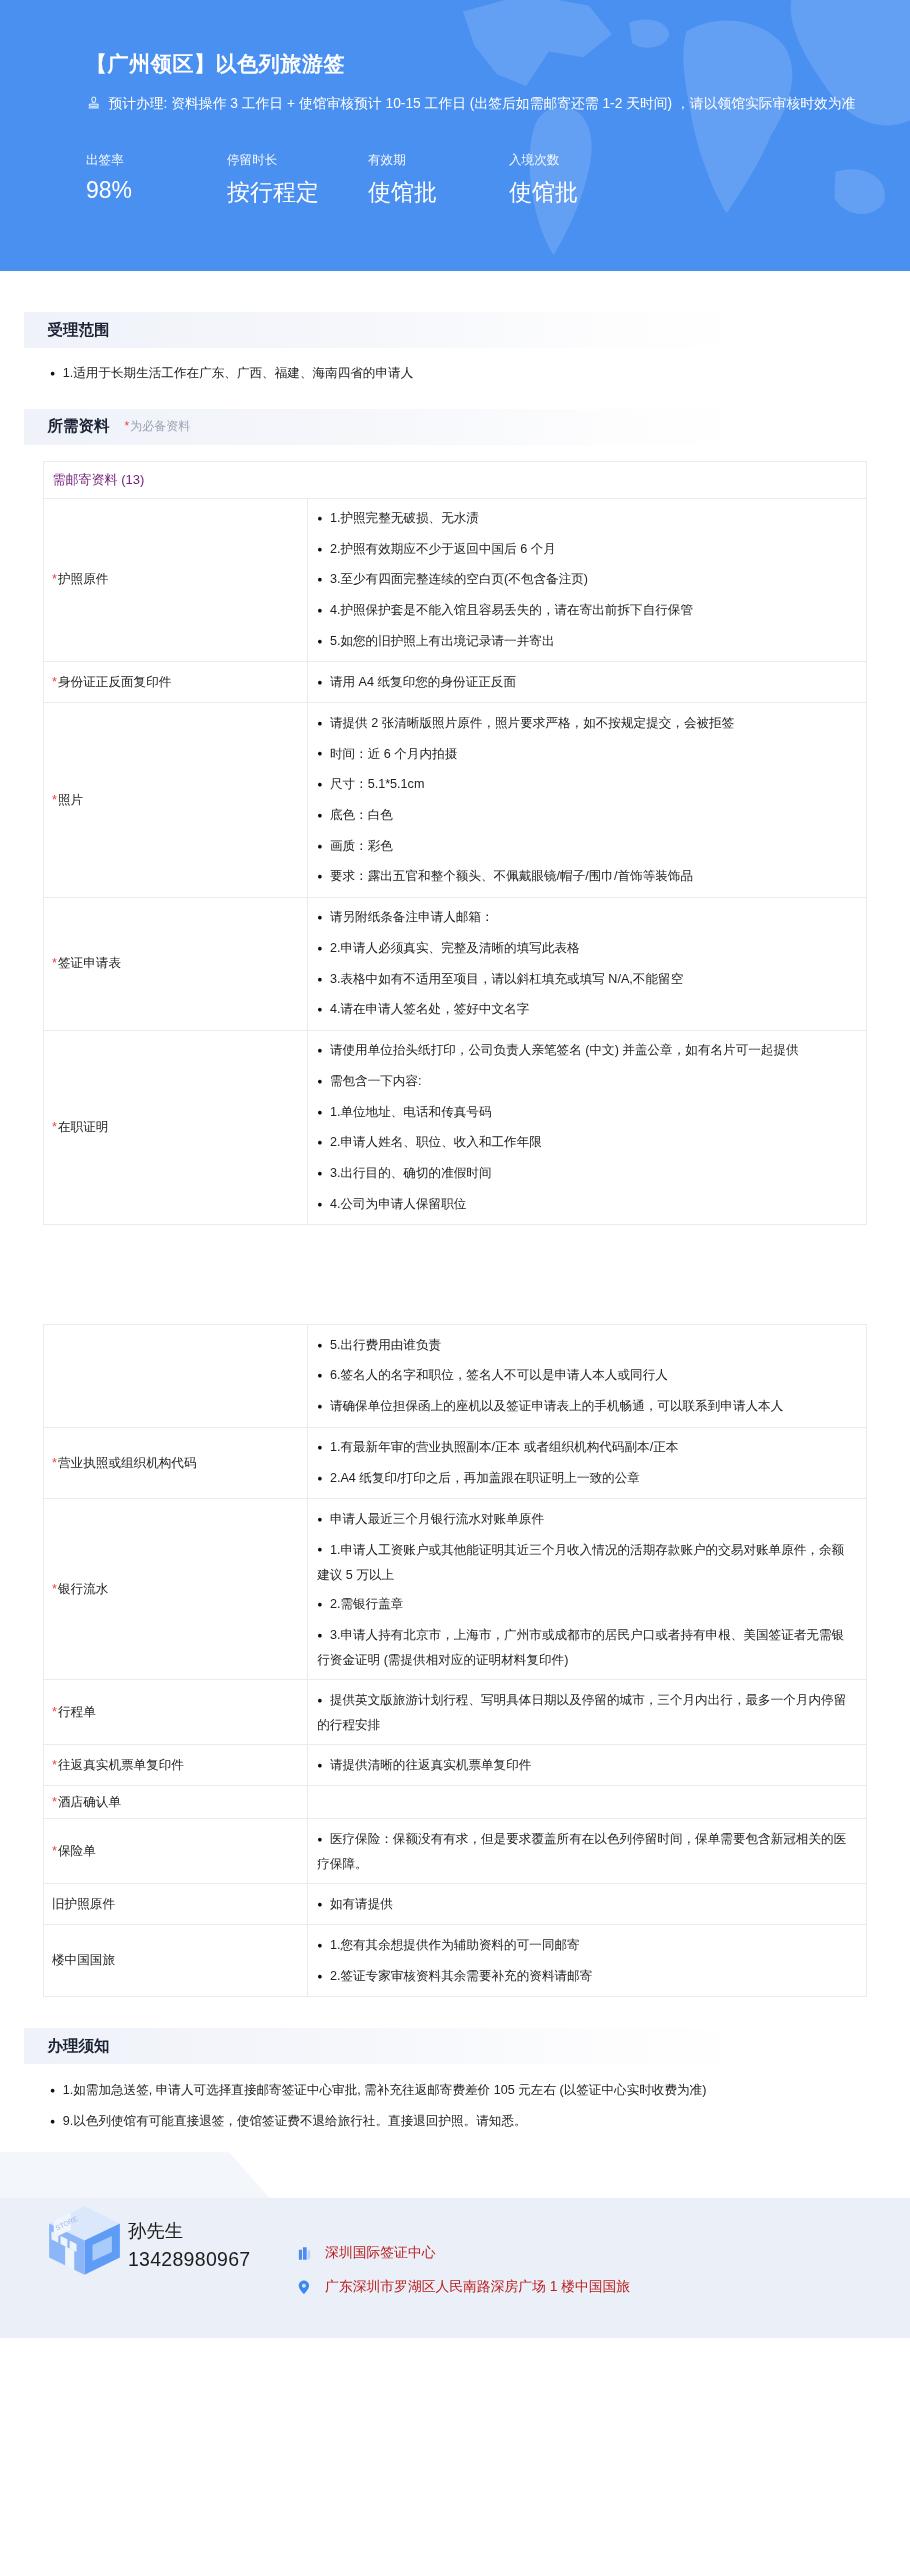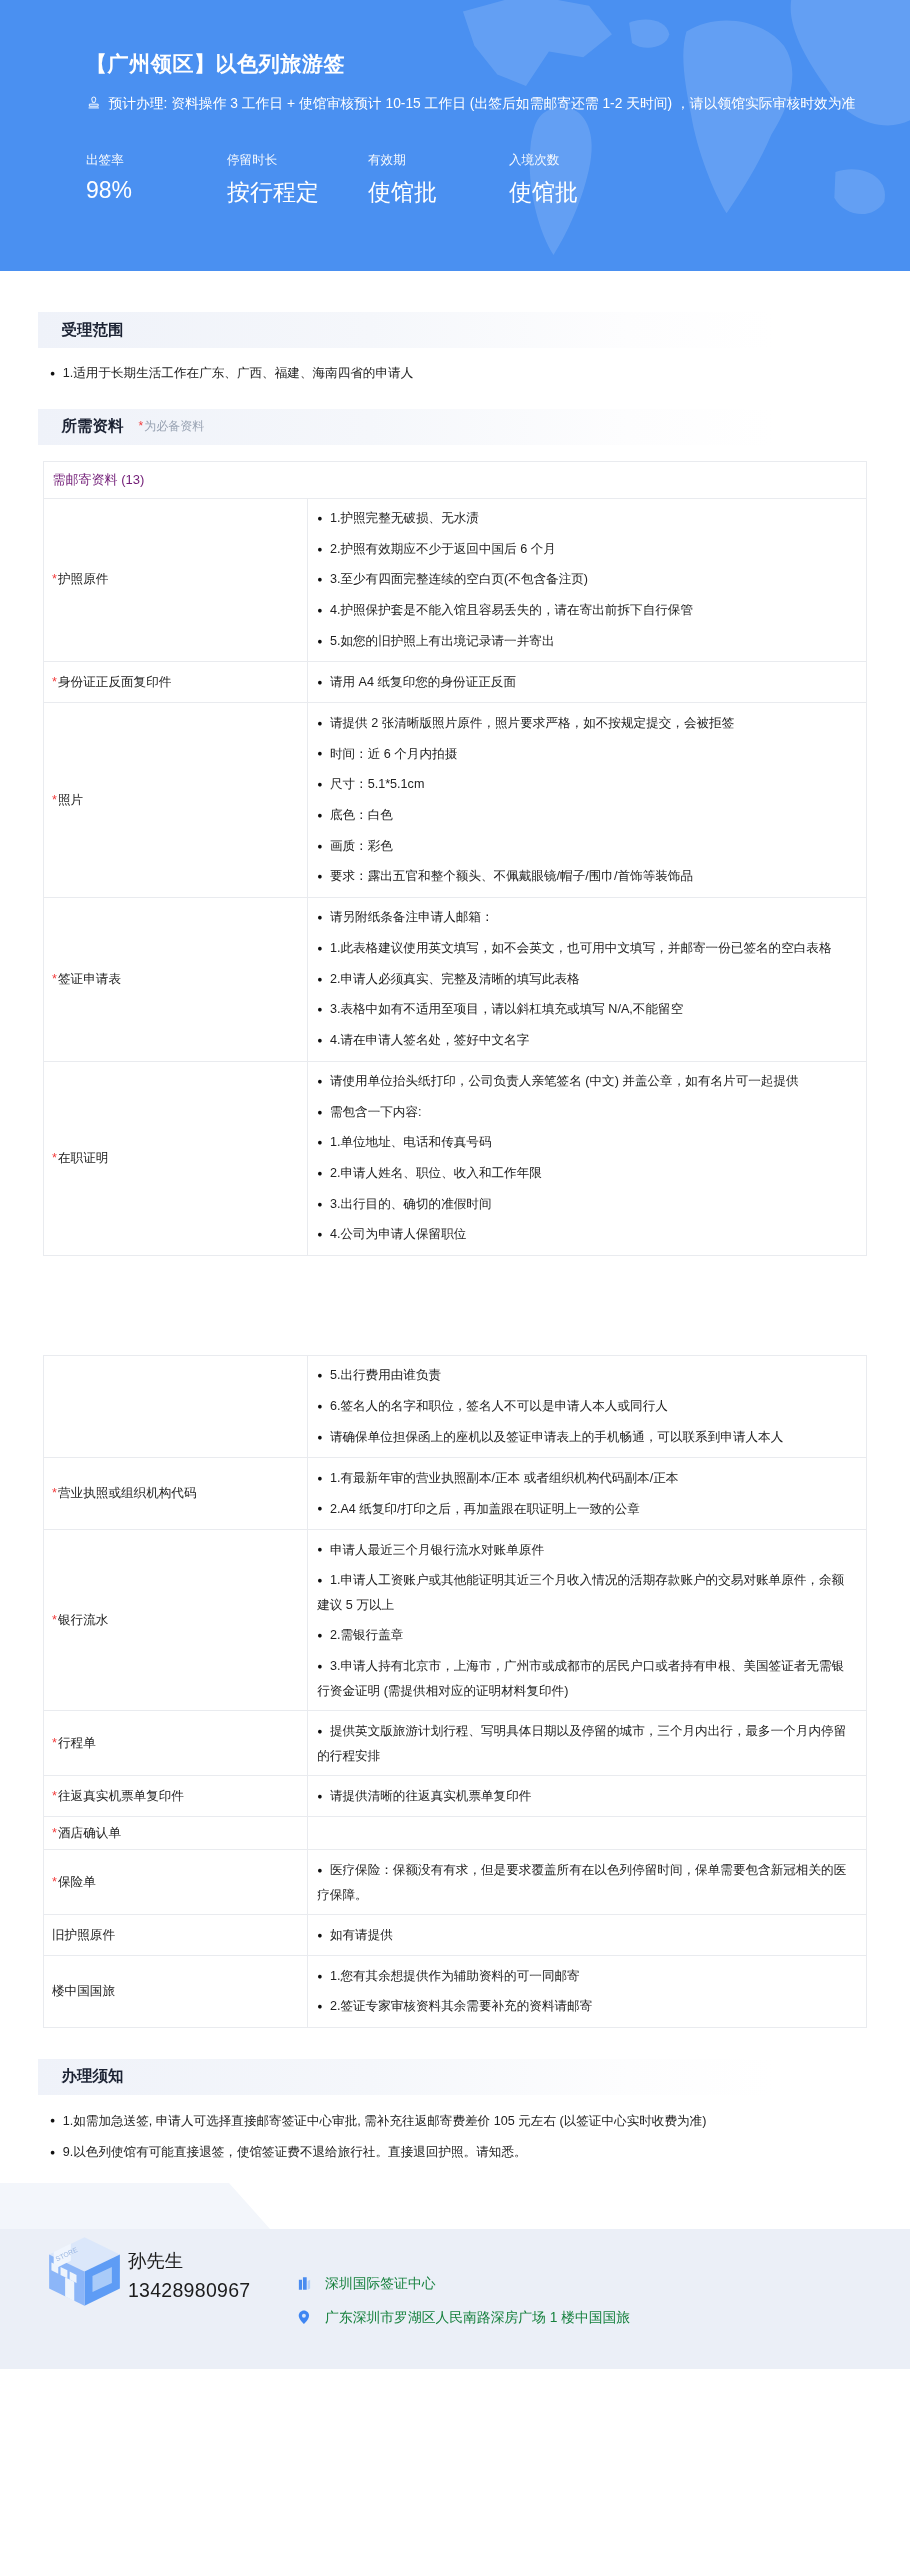--- a/index.html
+++ b/index.html
@@ -12,21 +12,21 @@
   .hero-inner { position:relative; z-index:1; padding:50px 40px 0 50px; color:#ffffff; }
   .hero-title { font-size:21px; font-weight:bold; letter-spacing:0.6px; }
   .hero-sub { margin-top:13.8px; font-size:13.8px; line-height:23px; max-width:826px; }
   .stamp { display:inline-block; vertical-align:-2.9px; margin-right:6.9px; }
   .hero-stats { display:flex; margin-top:34px; }
   .stat { width:141px; }
   .stat-label { font-size:12.6px; opacity:.95; }
   .stat-value { margin-top:8px; font-size:23px; font-weight:normal; }
 
   
-  .sec-head { margin-left:38px; width:736px; height:36px; display:flex; align-items:center; margin-top:0;
+  .sec-head { margin-left:24px; width:736px; height:36px; display:flex; align-items:center; margin-top:0;
               background:linear-gradient(90deg,#eff2f9 0%,#f5f7fb 45%,#fdfdfe 80%,#ffffff 100%); }
   .sec-bar { width:11px; flex:0 0 11px;
              background:linear-gradient(90deg,#6a96ee 0 5.2px,#ccd9f6 5.2px 100%); }
   .sec-title { margin-left:12.6px; font-size:15.5px; font-weight:600; color:#1b2233; align-self:center; }
   .sec-note { margin-left:15px; font-size:12px; color:#99a3b3; align-self:center; }
   .star { color:#f23a3a; margin-right:1.1px; }
 
   
   .free-bullets { margin-left:50px; font-size:12.6px; color:#222222; }
   .bullet { line-height:24px; }
@@ -47,21 +47,21 @@
 
   
   .footer { margin-top:64px; height:140px; background:#ebeff7; position:relative; }
   .footer-wedge { position:absolute; left:0; top:-46px; width:270px; height:46px; background:#f3f6fb;
                   clip-path:polygon(0 0, 229px 0, 270px 100%, 0 100%); }
   .footer-inner { display:flex; align-items:flex-start; padding-left:48px; }
   .store-icon { margin-top:6.9px; }
   .contact { margin-left:6.9px; margin-top:19.5px; color:#1c1c1c; }
   .contact-name { font-size:18.4px; }
   .contact-phone { font-size:19.5px; margin-top:5.7px; letter-spacing:0.3px; }
-  .center-info { margin-left:45px; margin-top:46px; font-size:13.8px; color:#15803d; }
+  .center-info { margin-left:45px; margin-top:46px; font-size:13.8px; color:#b91c1c; }
   .info-row { display:flex; align-items:center; }
   .info-row + .info-row { margin-top:16px; }
   .info-icon { width:17px; display:flex; justify-content:center; margin-right:12.6px; }
 
   .bottom-space { height:264px; }
 
   .mt72 { margin-top:41px; }
   .mt22 { margin-top:12.6px; }
   .mt40 { margin-top:23px; }
   .mt28 { margin-top:16px; }
@@ -168,21 +168,20 @@
         <div class="bullet">要求：露出五官和整个额头、不佩戴眼镜/帽子/围巾/首饰等装饰品</div>
       </div>
     </div>
 
     <div class="trow">
       <div class="tlabel">
           <span><span class="star">*</span><span>签证申请表</span></span>
         </div>
       <div class="tcontent">
         <div class="bullet">请另附纸条备注申请人邮箱：</div>
-        <div class="bullet">1.此表格建议使用英文填写，如不会英文，也可用中文填写，并邮寄一份已签名的空白表格</div>
         <div class="bullet">2.申请人必须真实、完整及清晰的填写此表格</div>
         <div class="bullet">3.表格中如有不适用至项目，请以斜杠填充或填写 N/A,不能留空</div>
         <div class="bullet">4.请在申请人签名处，签好中文名字</div>
       </div>
     </div>
 
     <div class="trow">
       <div class="tlabel">
           <span><span class="star">*</span><span>在职证明</span></span>
         </div>

